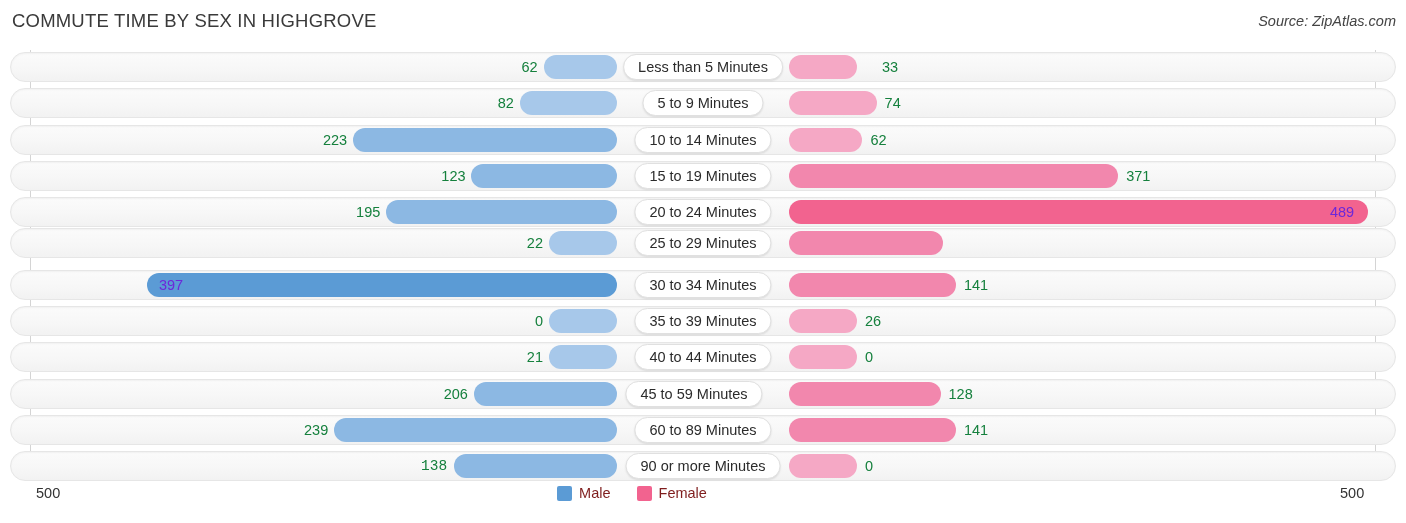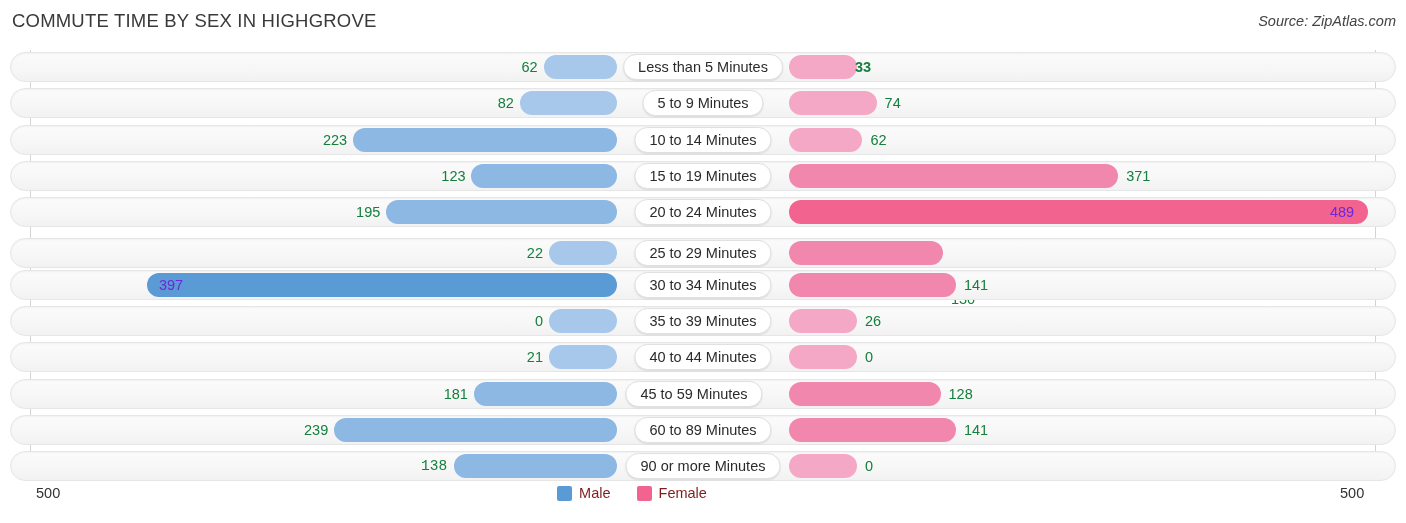--- a/index.html
+++ b/index.html
@@ -98,21 +98,21 @@
   <div id="source-label">Source: ZipAtlas.com</div>
 
   <div id="plot">
     <div class="axis-line" id="axis-left"></div>
     <div class="axis-line" id="axis-right"></div>
   <div class="row" style="top: 2px;">
         <div class="track"></div>
         <div class="bar male" style="left: 533.592px; width: 73.408px; background: rgb(167, 200, 234);"></div>
         <div class="val" style="left: 503.592px; width: 24px; text-align: right;">62</div>
         <div class="bar female" style="left: 779px; width: 68px; background: rgb(245, 168, 197);"></div>
-        <div class="val" style="left: 845px; font-weight: bold;">33</div>
+        <div class="val" style="left: 872px;">33</div>
         <div class="cat-pill" style="left: 693px;">Less than 5 Minutes</div>
       </div>
       <div class="row" style="top: 38.3px;">
         <div class="track"></div>
         <div class="bar male" style="left: 509.912px; width: 97.088px; background: rgb(167, 200, 234);"></div>
         <div class="val" style="left: 479.912px; width: 24px; text-align: right;">82</div>
         <div class="bar female" style="left: 779px; width: 87.616px; background: rgb(245, 168, 197);"></div>
         <div class="val" style="left: 874.616px;">74</div>
         <div class="cat-pill" style="left: 693px;">5 to 9 Minutes</div>
       </div>
@@ -133,21 +133,21 @@
         <div class="cat-pill" style="left: 693px;">15 to 19 Minutes</div>
       </div>
       <div class="row" style="top: 147.2px;">
         <div class="track"></div>
         <div class="bar male" style="left: 376.12px; width: 230.88px; background: rgb(140, 184, 227);"></div>
         <div class="val" style="left: 346.12px; width: 24px; text-align: right;">195</div>
         <div class="bar female" style="left: 779px; width: 578.976px; background: rgb(242, 99, 143);"></div>
         <div class="val inside" style="left: 1319.98px;">489</div>
         <div class="cat-pill" style="left: 693px;">20 to 24 Minutes</div>
       </div>
-      <div class="row" style="top: 188px; text-decoration: underline;">
+      <div class="row" style="top: 178px; text-decoration: underline;">
         <div class="track"></div>
         <div class="bar male" style="left: 539px; width: 68px; background: rgb(167, 200, 234);"></div>
         <div class="val" style="left: 509px; width: 24px; text-align: right;">22</div>
         <div class="bar female" style="left: 779px; width: 153.92px; background: rgb(242, 135, 173);"></div>
         <div class="val" style="left: 940.92px; margin-top: 46px;">130</div>
         <div class="cat-pill" style="left: 693px;">25 to 29 Minutes</div>
       </div>
       <div class="row" style="top: 219.8px;">
         <div class="track"></div>
         <div class="bar male" style="left: 136.952px; width: 470.048px; background: rgb(91, 155, 213);"></div>
@@ -168,21 +168,21 @@
         <div class="track"></div>
         <div class="bar male" style="left: 539px; width: 68px; background: rgb(167, 200, 234);"></div>
         <div class="val" style="left: 509px; width: 24px; text-align: right;">21</div>
         <div class="bar female" style="left: 779px; width: 68px; background: rgb(245, 168, 197);"></div>
         <div class="val" style="left: 855px;">0</div>
         <div class="cat-pill" style="left: 693px;">40 to 44 Minutes</div>
       </div>
       <div class="row" style="top: 328.7px;">
         <div class="track"></div>
         <div class="bar male" style="left: 463.736px; width: 143.264px; background: rgb(140, 184, 227);"></div>
-        <div class="val" style="left: 433.736px; width: 24px; text-align: right;">181</div>
+        <div class="val" style="left: 433.736px; width: 24px; text-align: right;">206</div>
         <div class="bar female" style="left: 779px; width: 151.552px; background: rgb(242, 135, 173);"></div>
         <div class="val" style="left: 938.552px;">128</div>
         <div class="cat-pill" style="left: 684px;">45 to 59 Minutes</div>
       </div>
       <div class="row" style="top: 365px;">
         <div class="track"></div>
         <div class="bar male" style="left: 324.024px; width: 282.976px; background: rgb(140, 184, 227);"></div>
         <div class="val" style="left: 294.024px; width: 24px; text-align: right;">239</div>
         <div class="bar female" style="left: 779px; width: 166.944px; background: rgb(242, 135, 173);"></div>
         <div class="val" style="left: 953.944px;">141</div>

